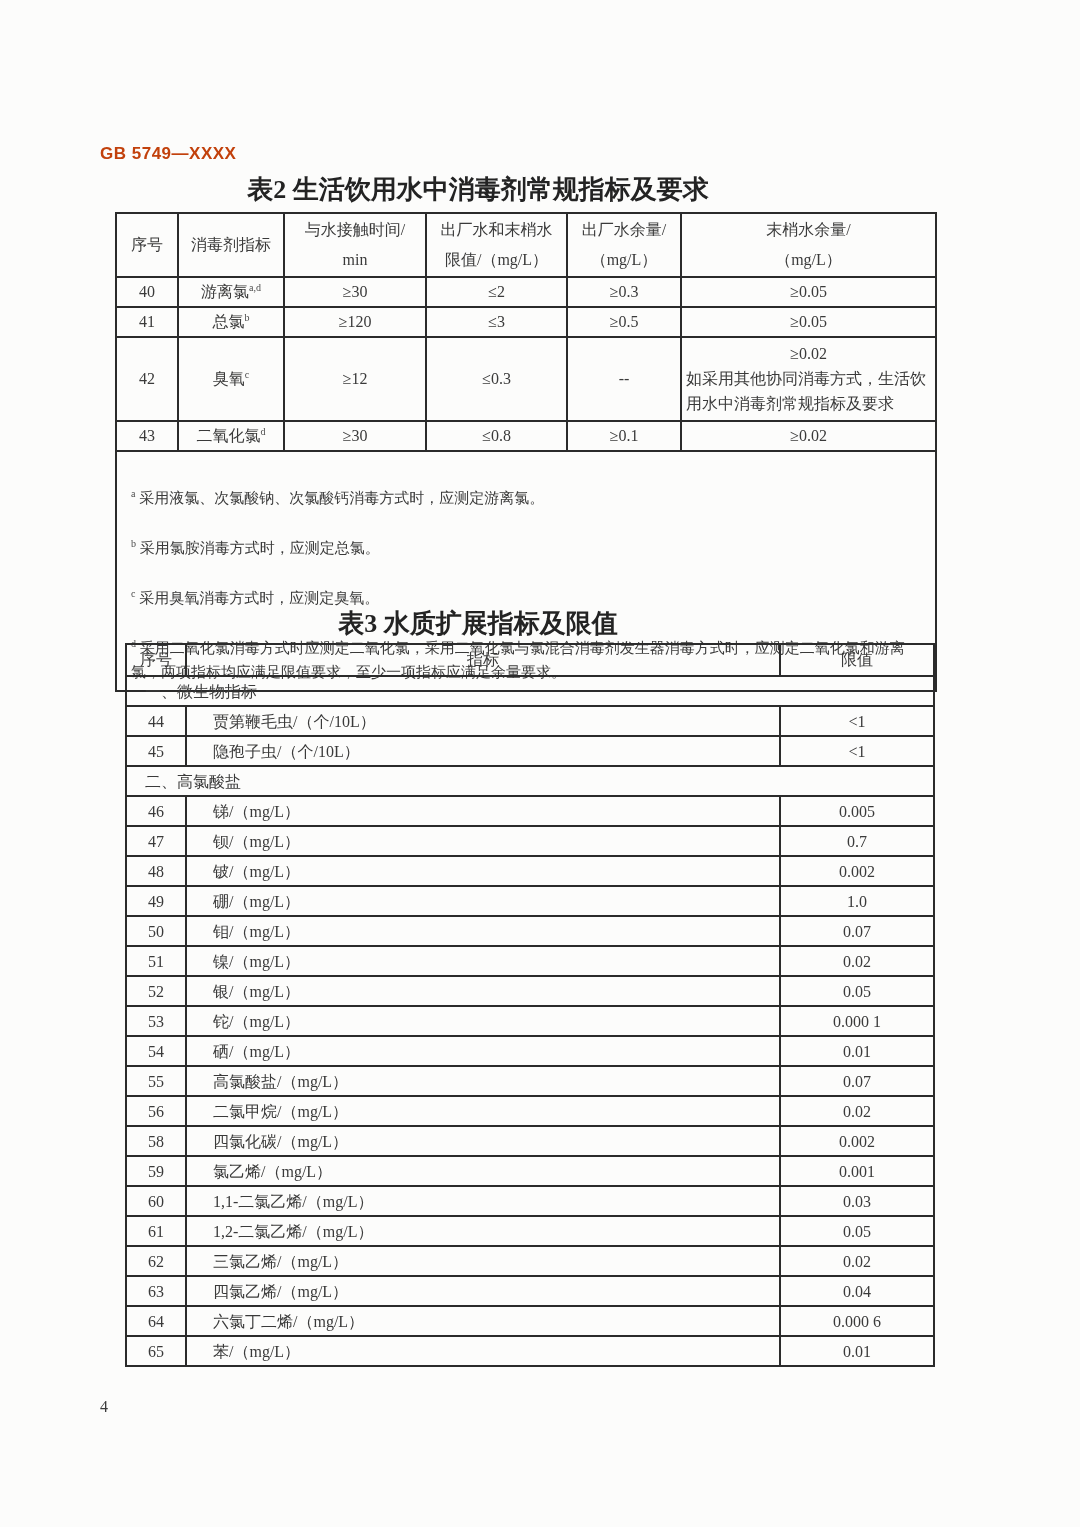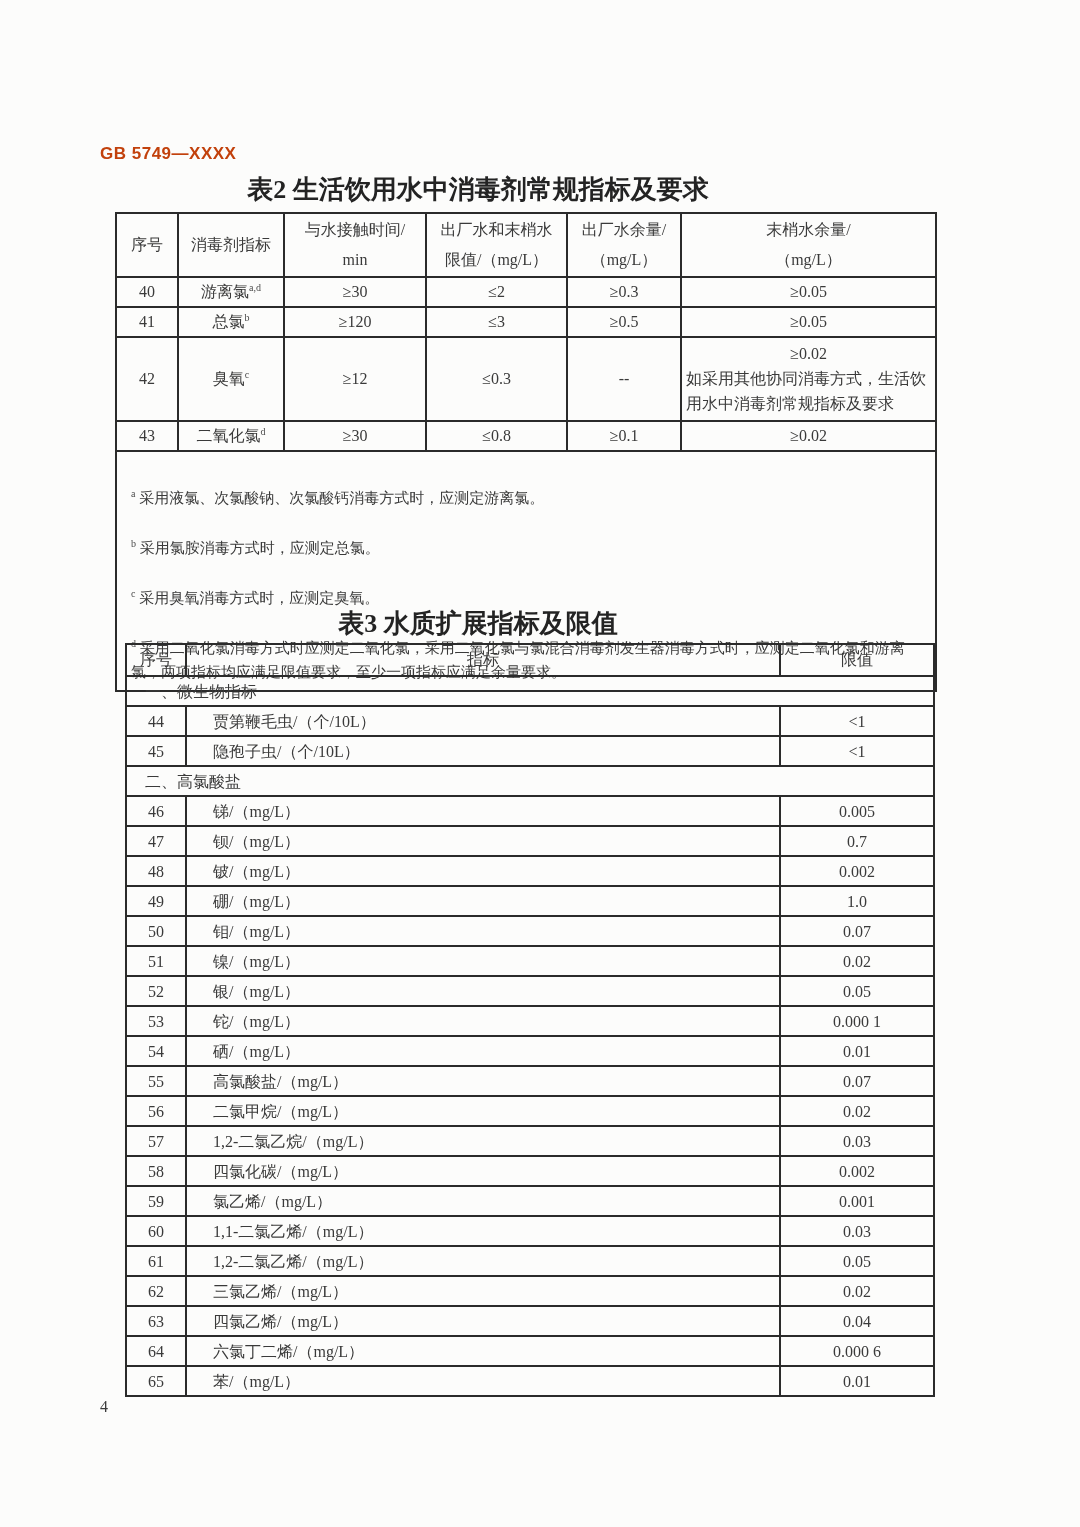--- a/index.html
+++ b/index.html
@@ -198,25 +198,20 @@
           <td>55</td>
           <td class="ind-cell">高氯酸盐/（mg/L）</td>
           <td>0.07</td>
         </tr>
         <tr style="height: 30px;">
           <td>56</td>
           <td class="ind-cell">二氯甲烷/（mg/L）</td>
           <td>0.02</td>
         </tr>
         <tr style="height: 30px;">
-          <td>57</td>
-          <td class="ind-cell">1,2-二氯乙烷/（mg/L）</td>
-          <td>0.03</td>
-        </tr>
-        <tr style="height: 30px;">
           <td>58</td>
           <td class="ind-cell">四氯化碳/（mg/L）</td>
           <td>0.002</td>
         </tr>
         <tr style="height: 30px;">
           <td>59</td>
           <td class="ind-cell">氯乙烯/（mg/L）</td>
           <td>0.001</td>
         </tr>
         <tr style="height: 30px;">

